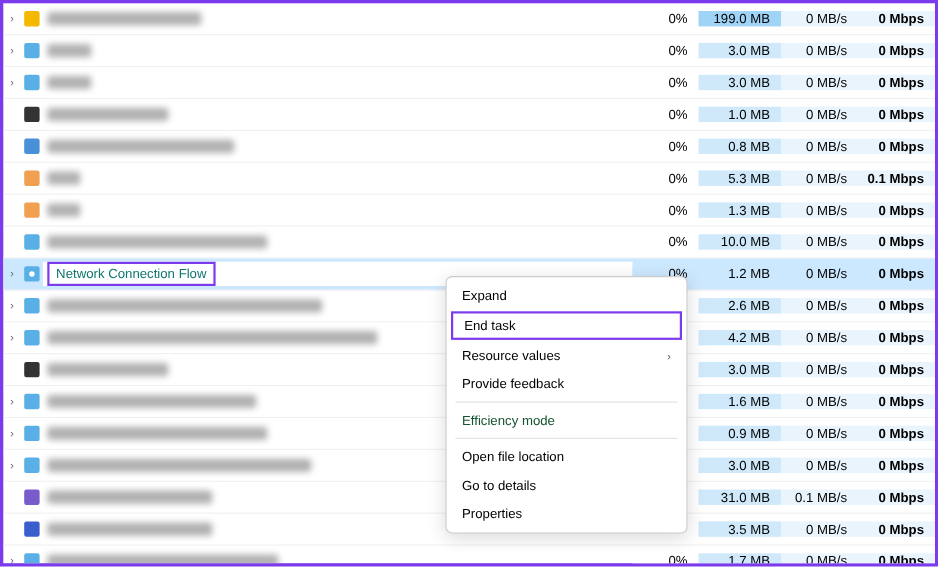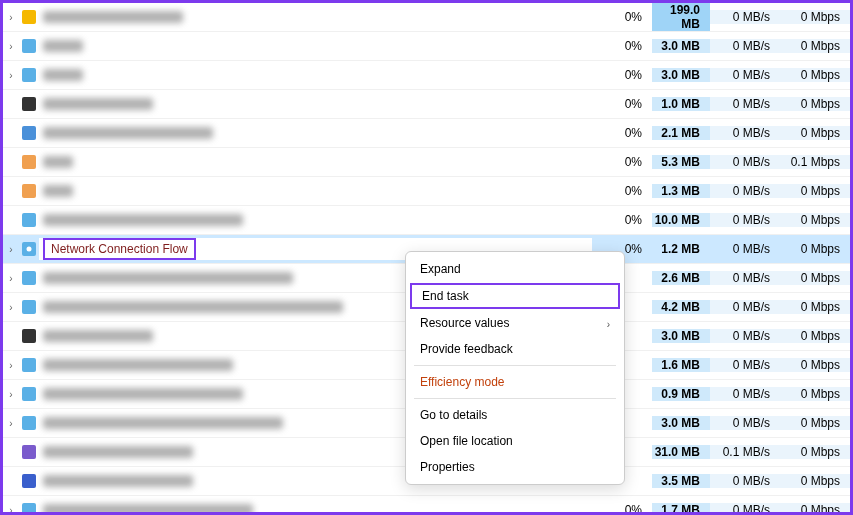--- a/index.html
+++ b/index.html
@@ -54,34 +54,34 @@
     }
     .blurred-name {
       height: 12px;
       background: #888;
       border-radius: 3px;
       filter: blur(3px);
       opacity: 0.65;
     }
     .clear-name {
       font-size: 12px;
-      color: #7f1d1d;
+      color: #0f766e;
       border: 2px solid #7c3aed;
       padding: 2px 6px;
       background: #fff;
     }
     .col {
       text-align: right;
       padding-right: 10px;
       font-size: 12px;
     }
     .col-cpu { width: 60px; background: #fff; }
-    .col-mem { width: 58px; background: #cfe9fb; font-weight: bold; }
+    .col-mem { width: 75px; background: #cfe9fb; }
     .col-disk { width: 70px; background: #eaf4fc; }
-    .col-net { width: 70px; background: #eaf4fc; }
+    .col-net { width: 70px; background: #eaf4fc; font-weight: bold; }
     .col-mem.highlight { background: #9fd4f7; }
     .task-row.selected .col-cpu,
     .task-row.selected .col-mem,
     .task-row.selected .col-disk,
     .task-row.selected .col-net {
       background: #cce8ff;
     }
 
     .context-menu {
       position: absolute;
@@ -98,21 +98,21 @@
     .menu-item {
       padding: 6px 14px;
       font-size: 12px;
       color: #000;
       display: flex;
       justify-content: space-between;
       align-items: flex-end;
       cursor: default;
     }
     .menu-item.disabled {
-      color: #c2410c;
+      color: #14532d;
     }
     .menu-item.highlighted {
       border: 2px solid #7c3aed;
       margin: 1px 4px;
       padding: 4px 10px;
     }
     .menu-divider {
       height: 1px;
       background: #e0e0e0;
       margin: 3px 8px;
@@ -180,21 +180,21 @@
     </div>
     <div class="task-row">
       <div class="expand-cell"></div>
       <div class="icon-cell">
         <div class="icon-box" style="background: rgb(74, 144, 217);"></div>
       </div>
       <div class="name-cell">
         <div class="blurred-name" style="width: 170px;"></div>
       </div>
       <div class="col col-cpu">0%</div>
-      <div class="col col-mem">2.1 MB</div>
+      <div class="col col-mem">0.8 MB</div>
       <div class="col col-disk">0 MB/s</div>
       <div class="col col-net">0 Mbps</div>
     </div>
     <div class="task-row">
       <div class="expand-cell"></div>
       <div class="icon-cell">
         <div class="icon-box" style="background: rgb(240, 160, 80);"></div>
       </div>
       <div class="name-cell">
         <div class="blurred-name" style="width: 30px;"></div>
@@ -378,21 +378,21 @@
     </div>
     <div class="menu-item">
       <span>Provide feedback</span>
     </div>
     <div class="menu-divider"></div>
     <div class="menu-item disabled">
       <span>Efficiency mode</span>
     </div>
     <div class="menu-divider"></div>
     <div class="menu-item">
+      <span>Open file location</span>
+    </div>
+    <div class="menu-item">
       <span>Go to details</span>
-    </div>
-    <div class="menu-item">
-      <span>Open file location</span>
     </div>
     <div class="menu-item">
       <span>Properties</span>
     </div>
   </div>
 
 </body></html>

